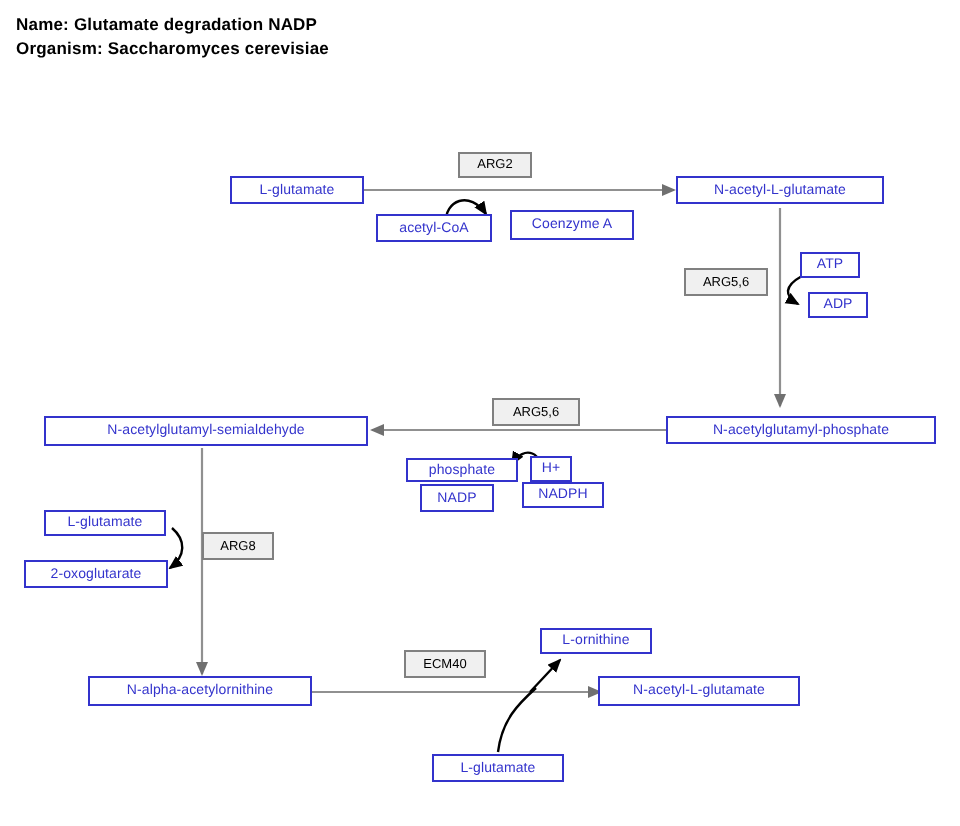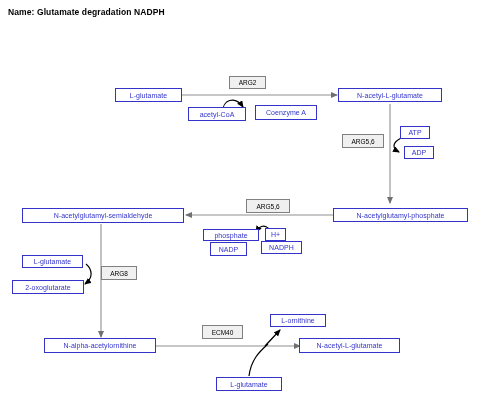--- a/index.html
+++ b/index.html
@@ -71,21 +71,22 @@
     align-items: center;
     justify-content: center;
   }
 </style>
 </head>
 <body>
 
 <div id="pathway-canvas">
 
   <div class="header">
-    <div>Name: Glutamate degradation NADPH</div>
+    <div>Name: Glutamate degradation NADP</div>
+    <div>Organism: Saccharomyces cerevisiae</div>
   </div>
 
   <svg class="arrow-layer" viewBox="0 0 480 413" width="480" height="413">
     <defs>
       <marker id="ah-gray" markerWidth="7" markerHeight="7" refX="6" refY="3" orient="auto" markerUnits="userSpaceOnUse">
         <path d="M0,0 L7,3 L0,6 z" fill="#707070"></path>
       </marker>
       <marker id="ah-black" markerWidth="7" markerHeight="7" refX="6" refY="3" orient="auto" markerUnits="userSpaceOnUse">
         <path d="M0,0 L7,3 L0,6 z" fill="#000000"></path>
       </marker>

